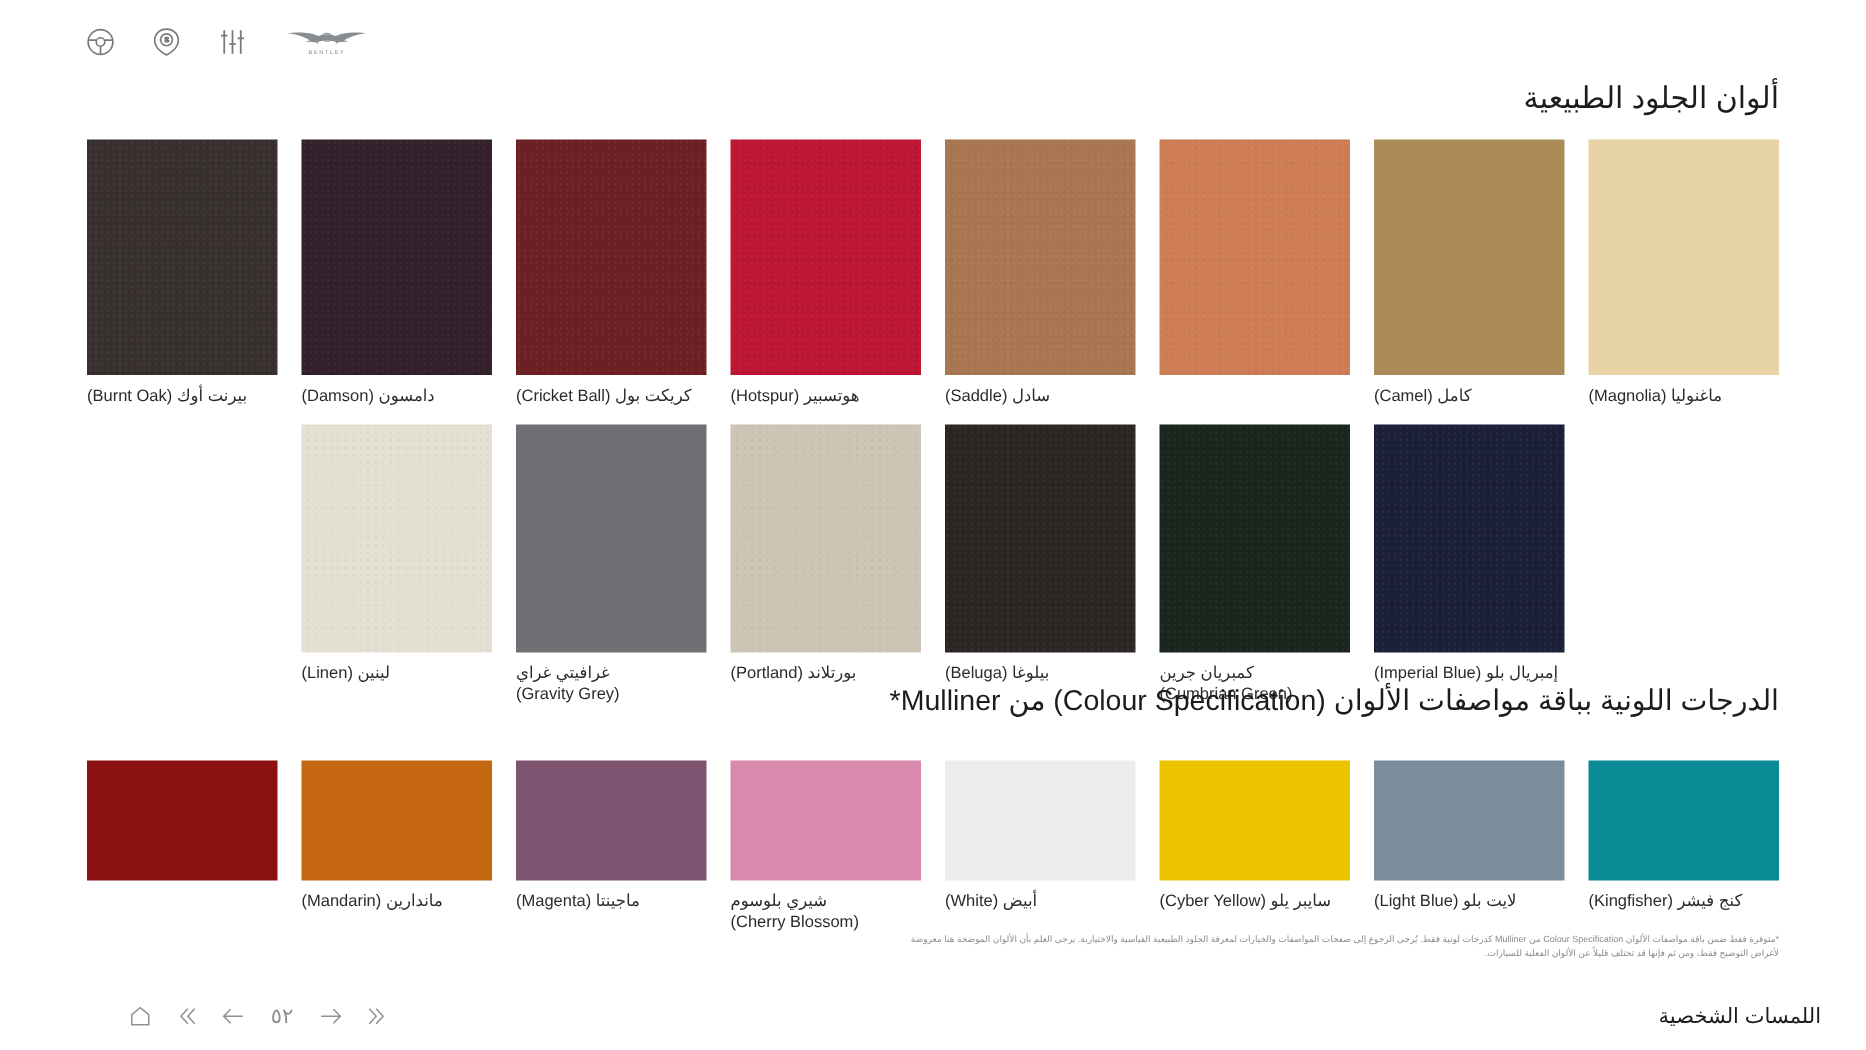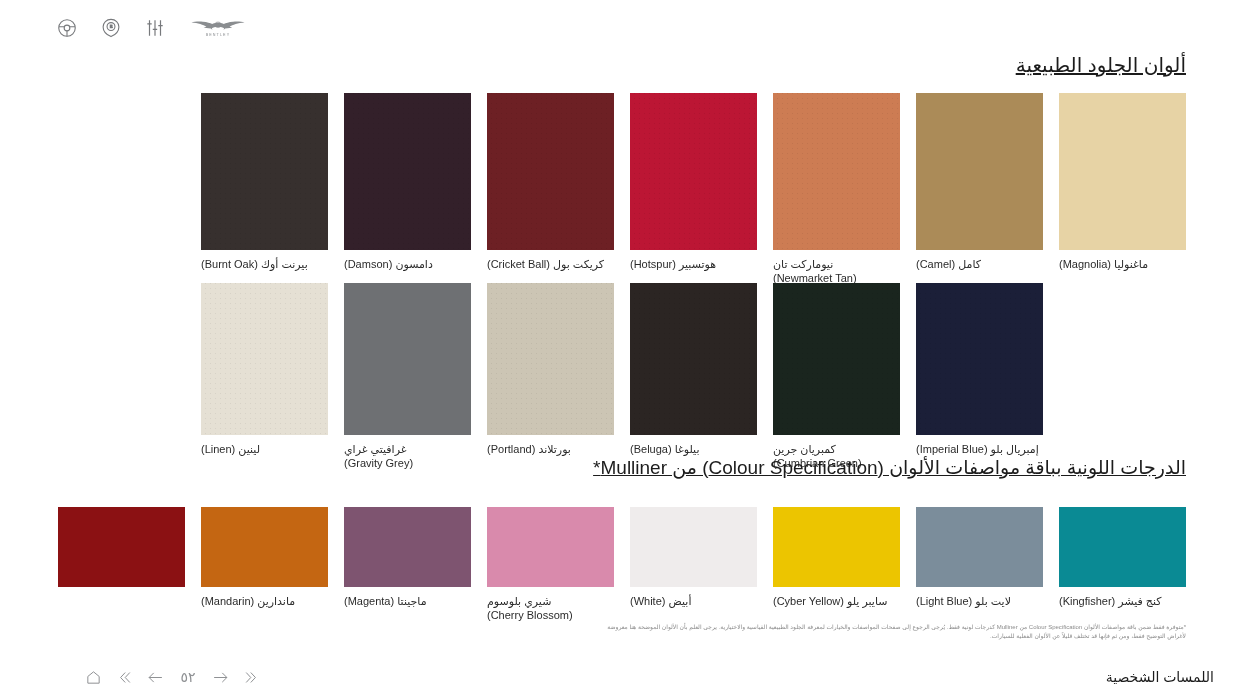--- a/index.html
+++ b/index.html
@@ -51,21 +51,20 @@
   .section-title {
     position: absolute;
     right: 58px;
     text-align: center;
     direction: rtl;
     font-size: 20px;
     font-weight: 400;
     color: #1c1c1c;
     letter-spacing: 0;
     white-space: nowrap;
-    text-decoration: underline;
   }
   #title-natural { top: 53px; }
   #title-mulliner { top: 456px; font-size: 19px; }
 
   
   .swatch-row {
     position: absolute;
     left: 58px;
     width: 1128px;
     display: flex;
@@ -228,27 +227,31 @@
     <div class="swatch-label">
       <span>كامل</span>
       <span class="en">(Camel)</span>
     </div>
   </div>
 
   <div class="swatch">
     <div class="swatch-chip h-tall" style="background-color: rgb(205, 124, 83);">
       <div class="grain"></div>
     </div>
-    <div class="swatch-label">
-      <span>نيوماركت تان</span>
-      <br>
-      <span class="en">(Newmarket Tan)</span>
-    </div>
-  </div>
-
+  </div>
+
+  <div class="swatch">
+    <div class="swatch-chip h-tall" style="background-color: rgb(168, 118, 80);">
+      <div class="grain"></div>
+    </div>
+    <div class="swatch-label">
+      <span>سادل</span>
+      <span class="en">(Saddle)</span>
+    </div>
+  </div>
 
   <div class="swatch">
     <div class="swatch-chip h-tall" style="background-color: rgb(188, 22, 52);">
       <div class="grain"></div>
     </div>
     <div class="swatch-label">
       <span>هوتسبير</span>
       <span class="en">(Hotspur)</span>
     </div>
   </div>

